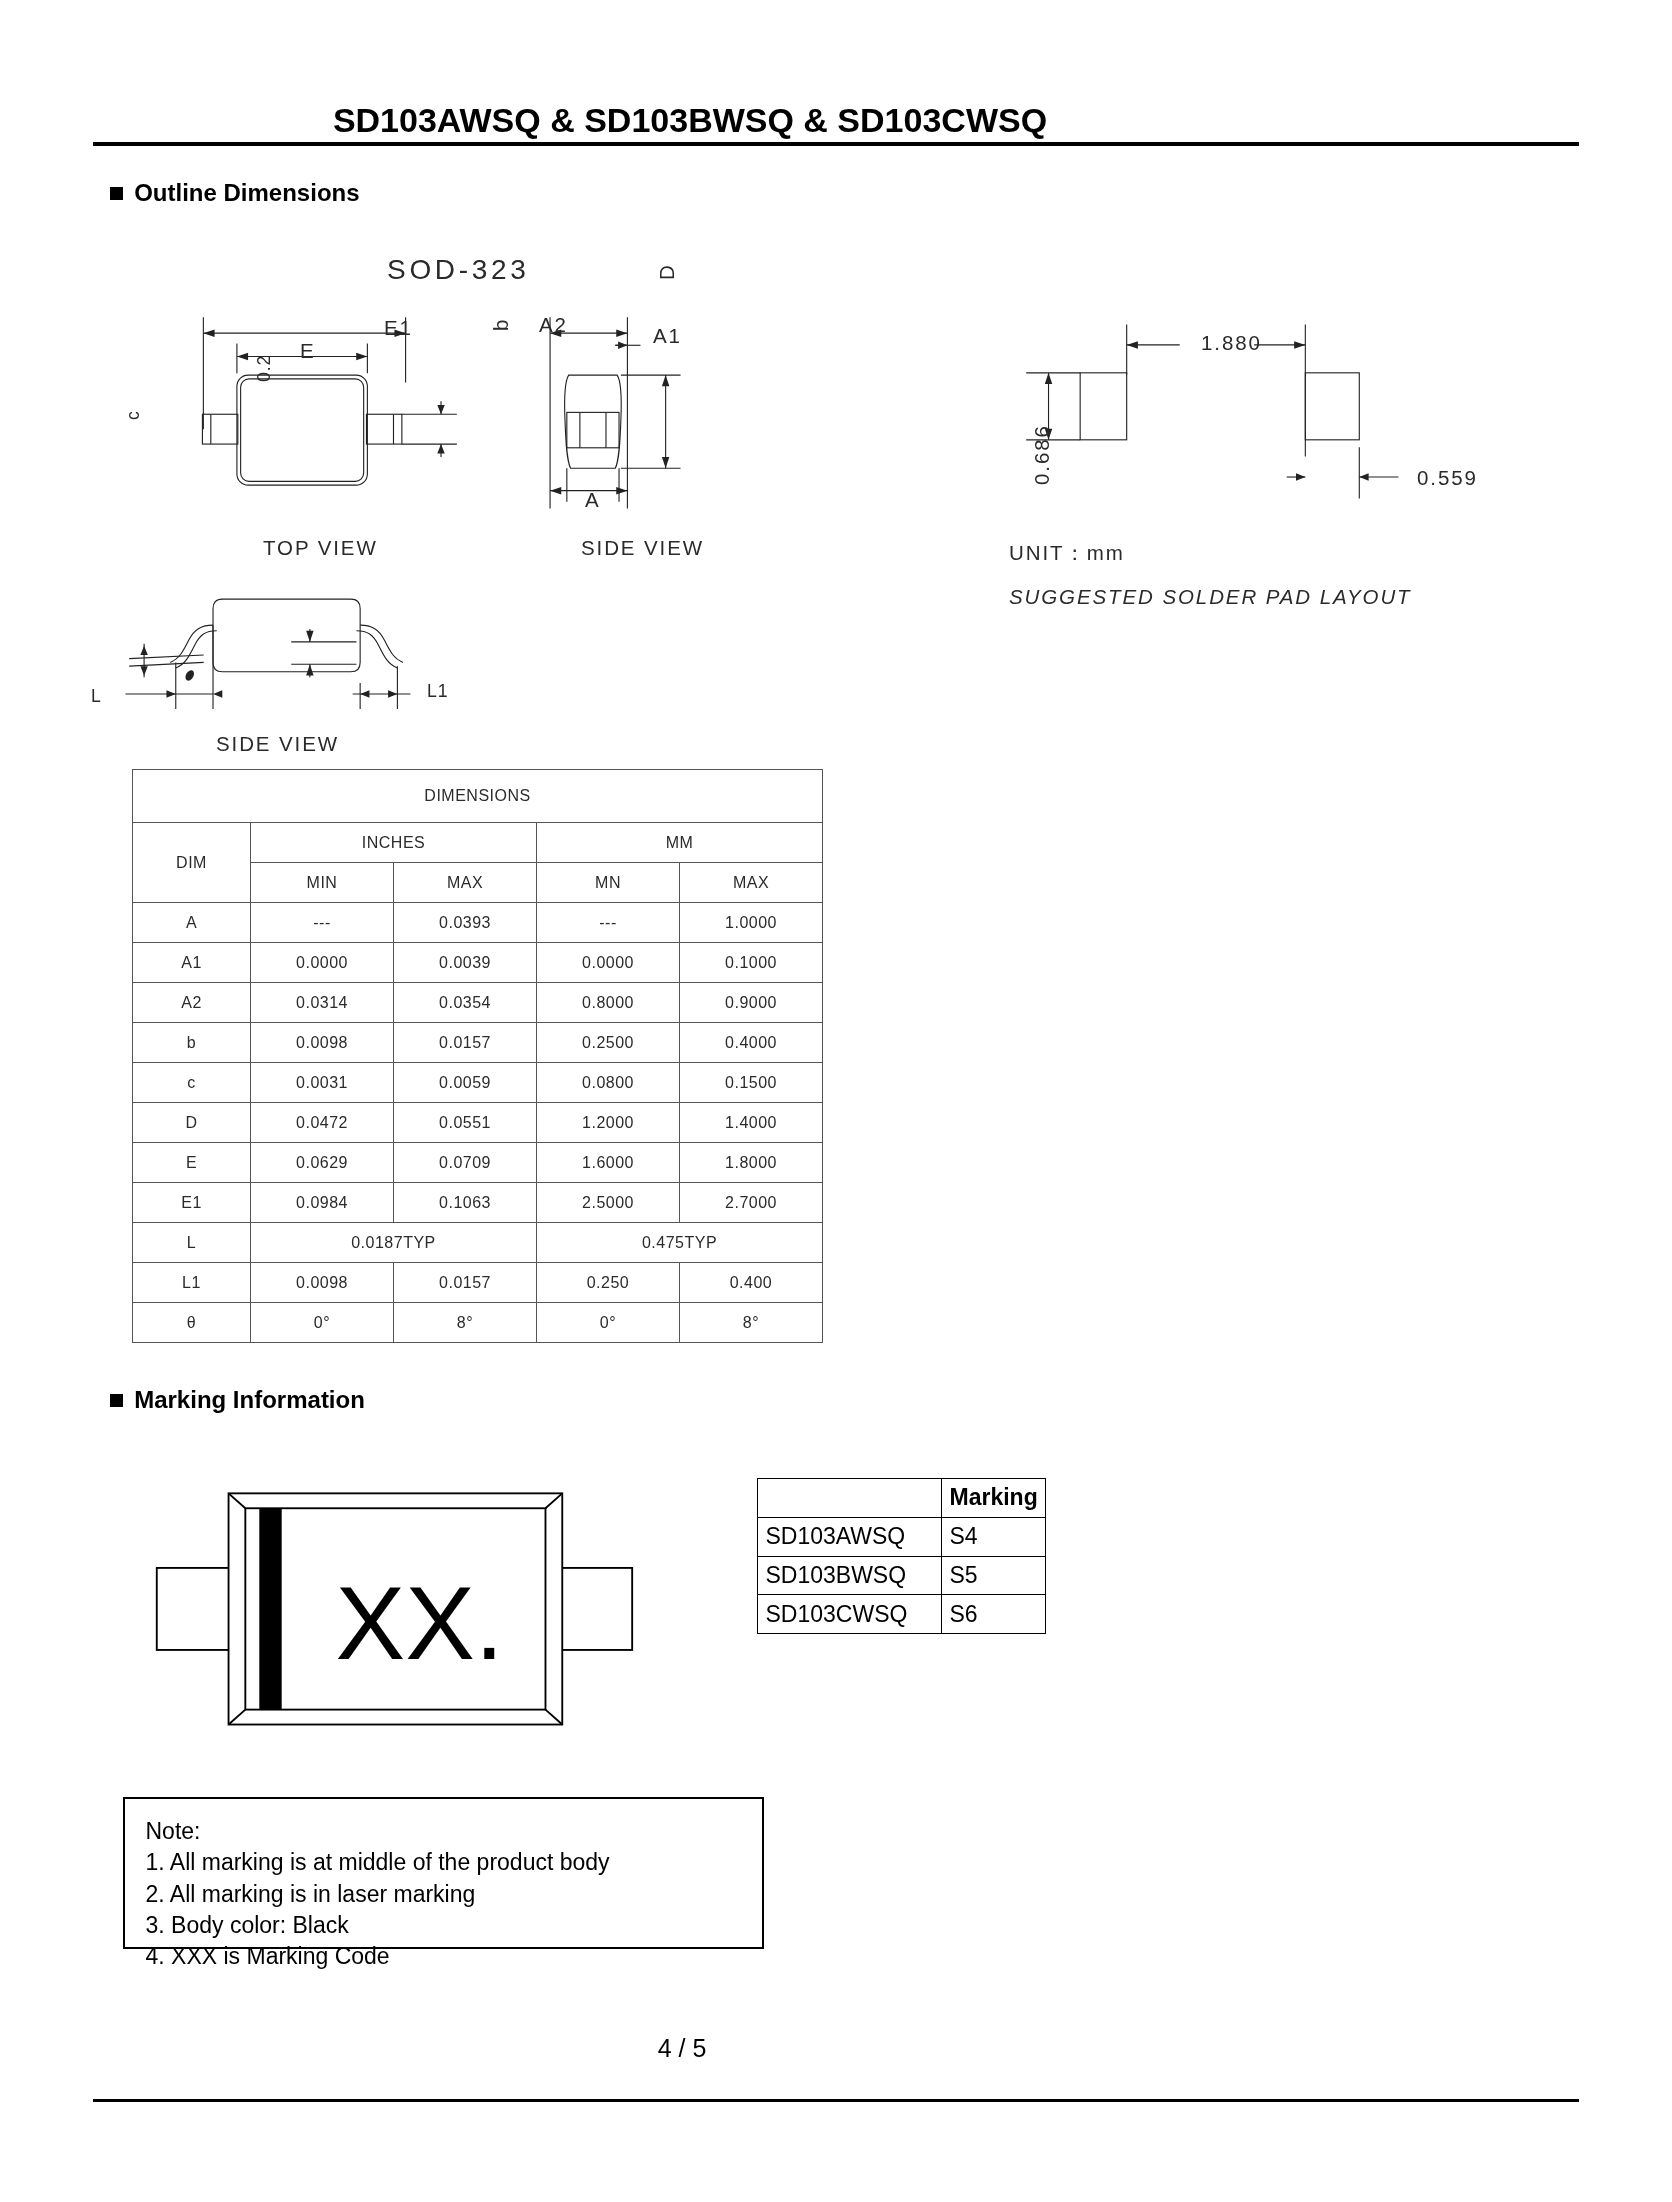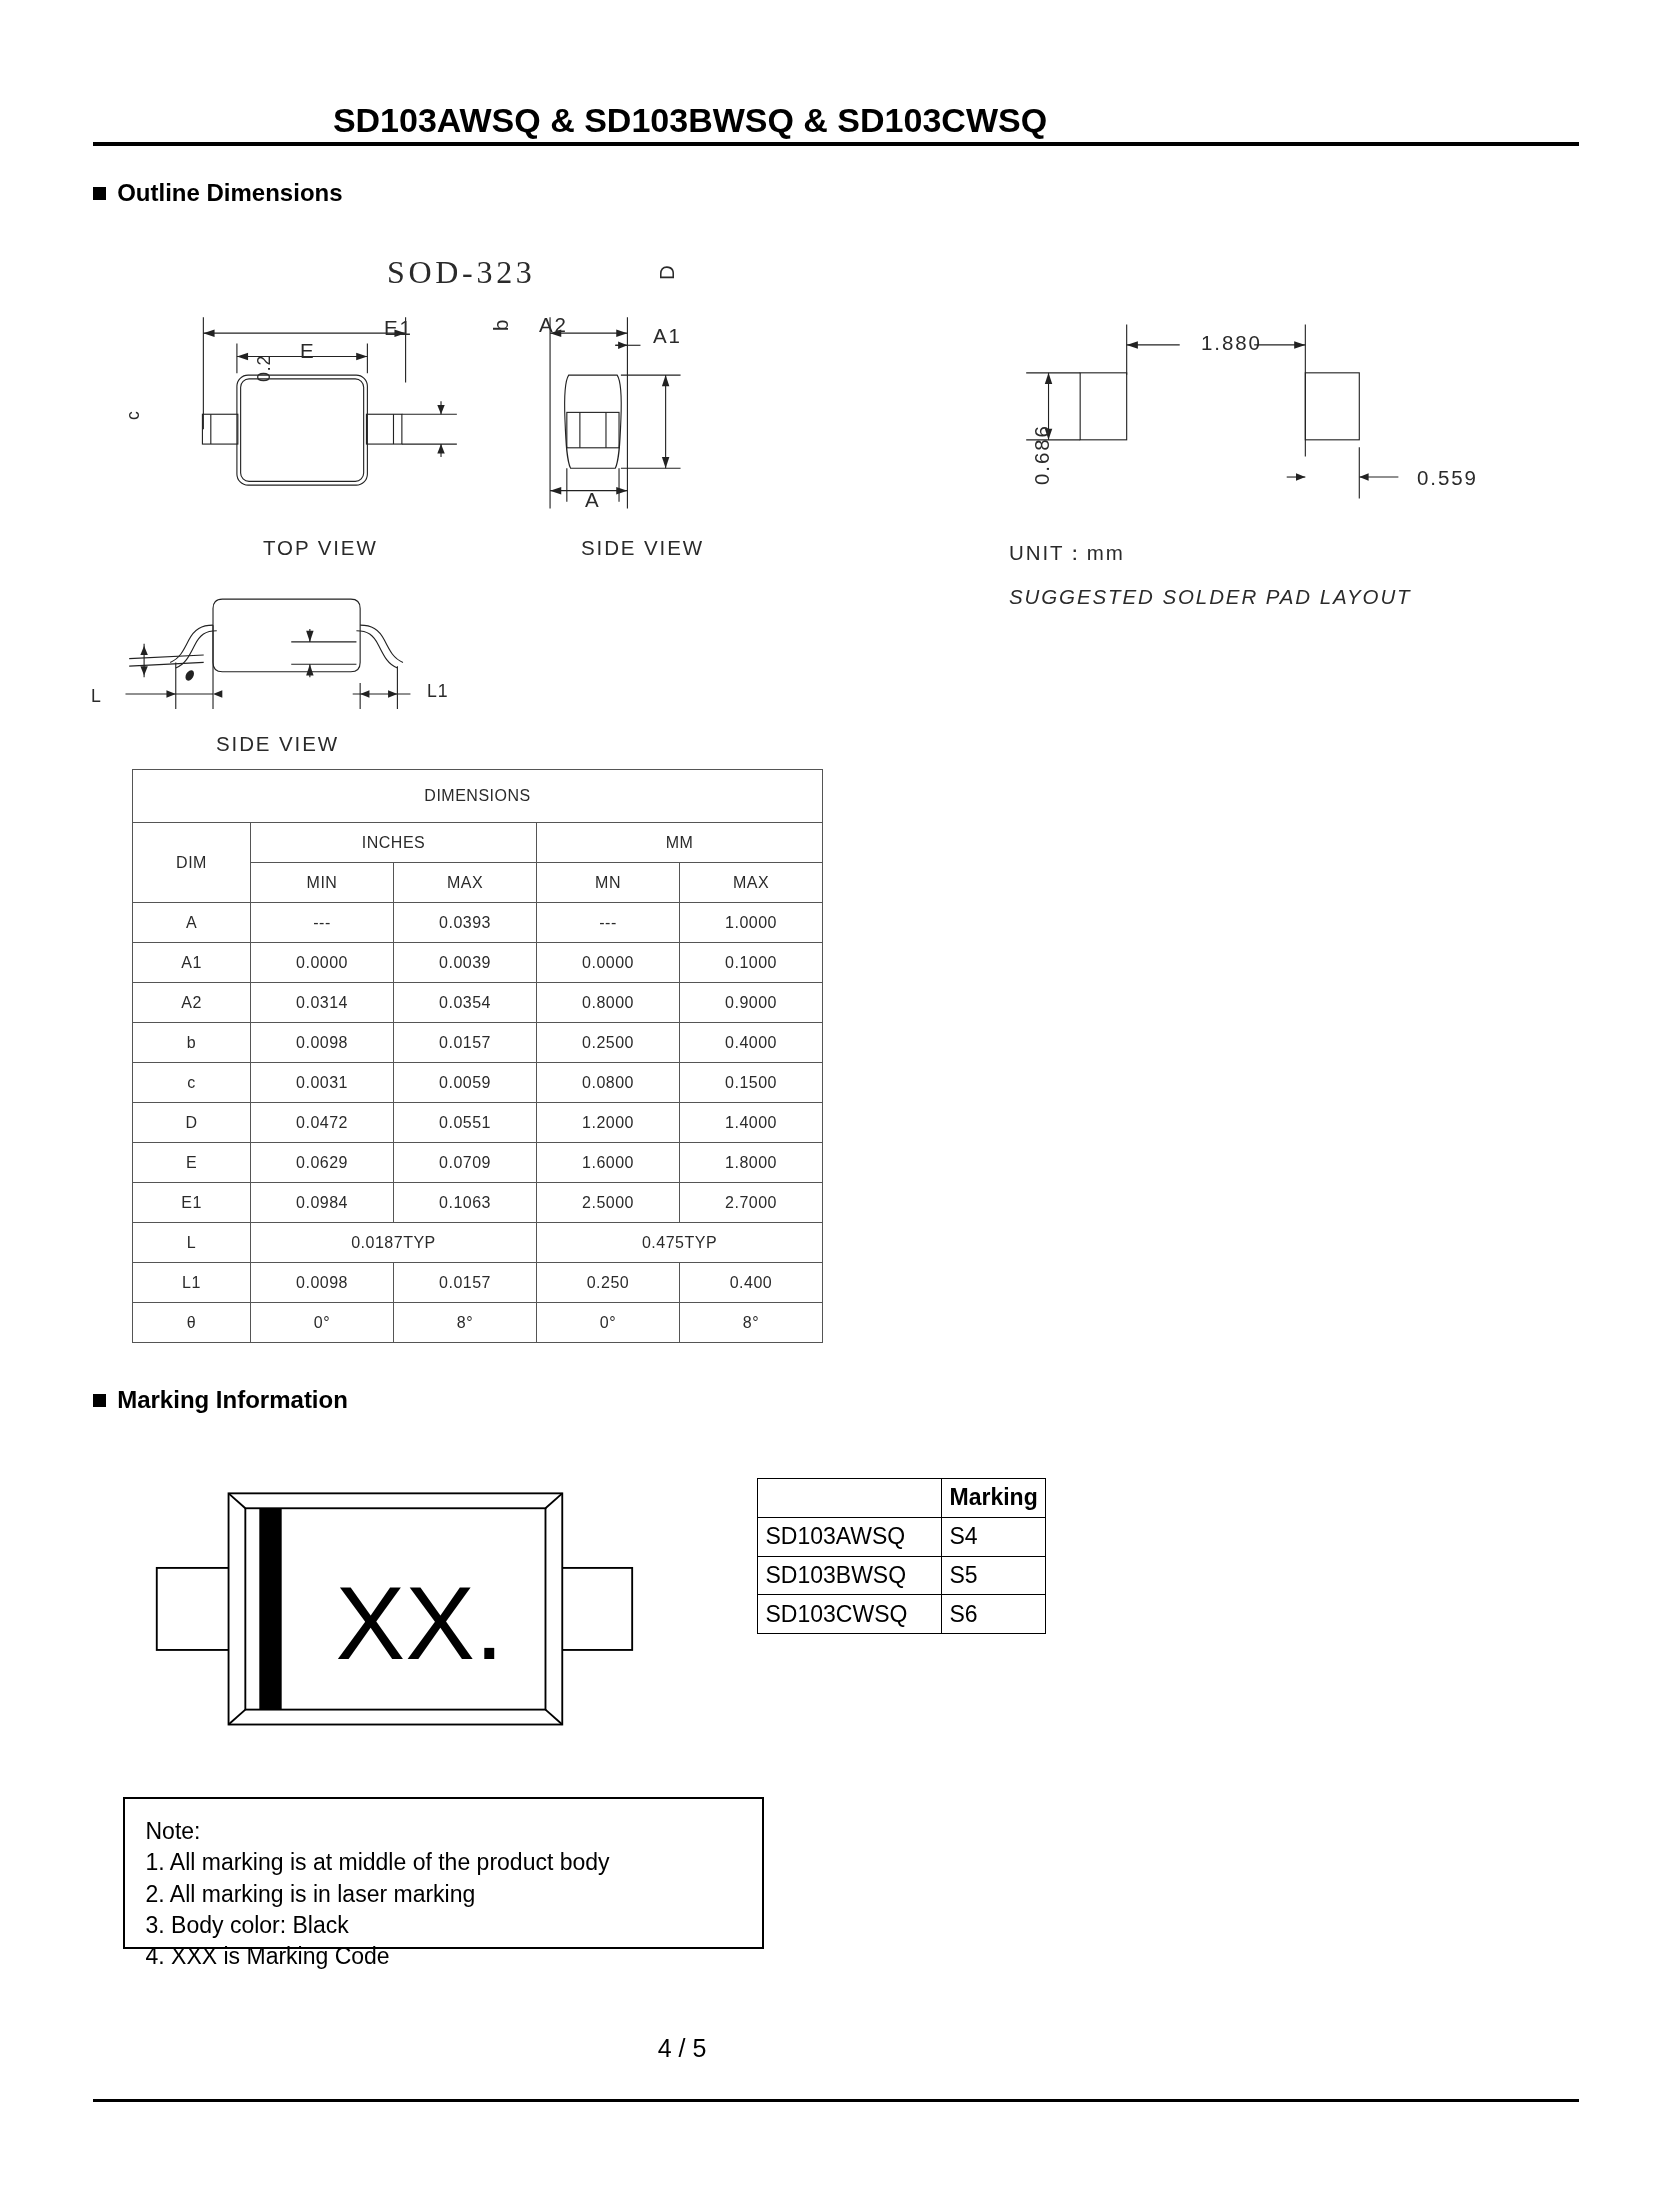--- a/index.html
+++ b/index.html
@@ -38,36 +38,37 @@
 
   
   .section-heading {
     position: absolute;
     font-size: 24px;
     font-weight: bold;
     display: flex;
     align-items: center;
     gap: 11.2px;
     white-space: nowrap;
+    margin-left: 17px;
   }
   .section-bullet {
     width: 13px;
     height: 13px;
     background: #000;
     display: inline-block;
   }
   .cad-label {
     position: absolute;
     font-size: 20.5px;
     letter-spacing: 1.9px;
     color: #2a2a2a;
     white-space: nowrap;
   }
   .cad-label.small { font-size: 17.7px; letter-spacing: 0.9px; }
-  .cad-label.big { font-size: 32px; letter-spacing: 3.7px; font-family: Liberation Serif, serif; }
+  .cad-label.big { font-size: 28px; letter-spacing: 3.7px; }
   .rot90 { transform: rotate(-90deg); transform-origin: left top; }
 
   
   .dim-table {
     position: absolute;
     border-collapse: collapse;
     font-size: 16px;
     color: #2b2b2b;
     letter-spacing: 0.5px;
   }

